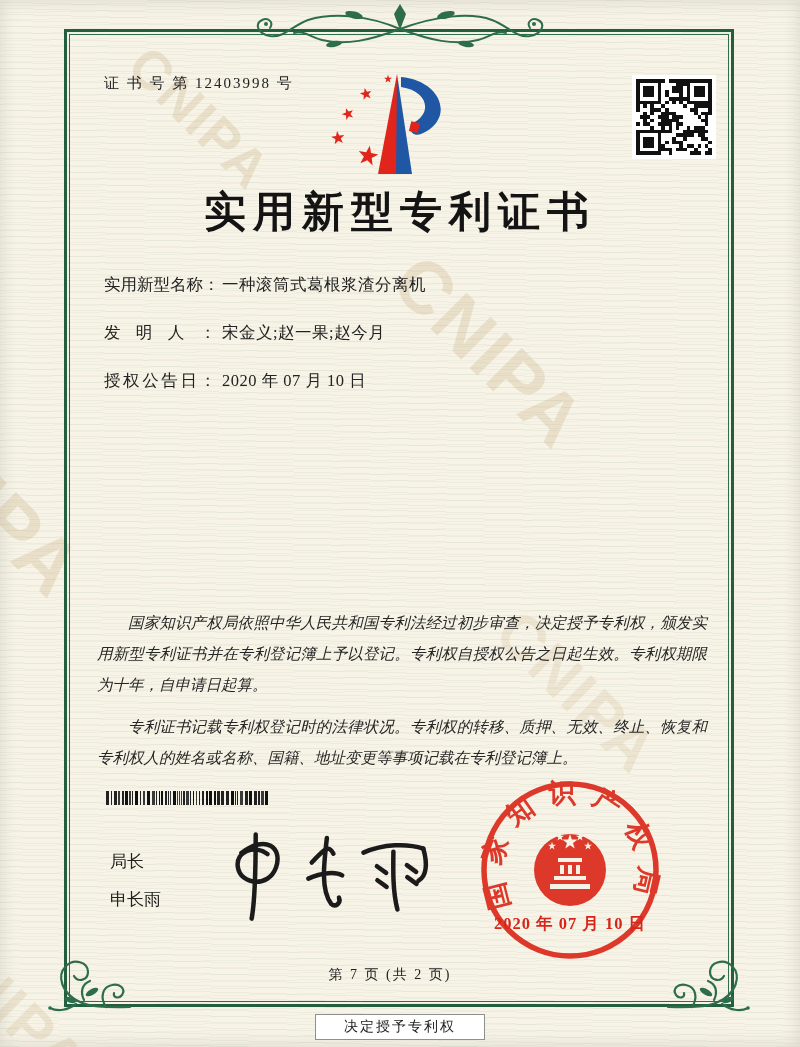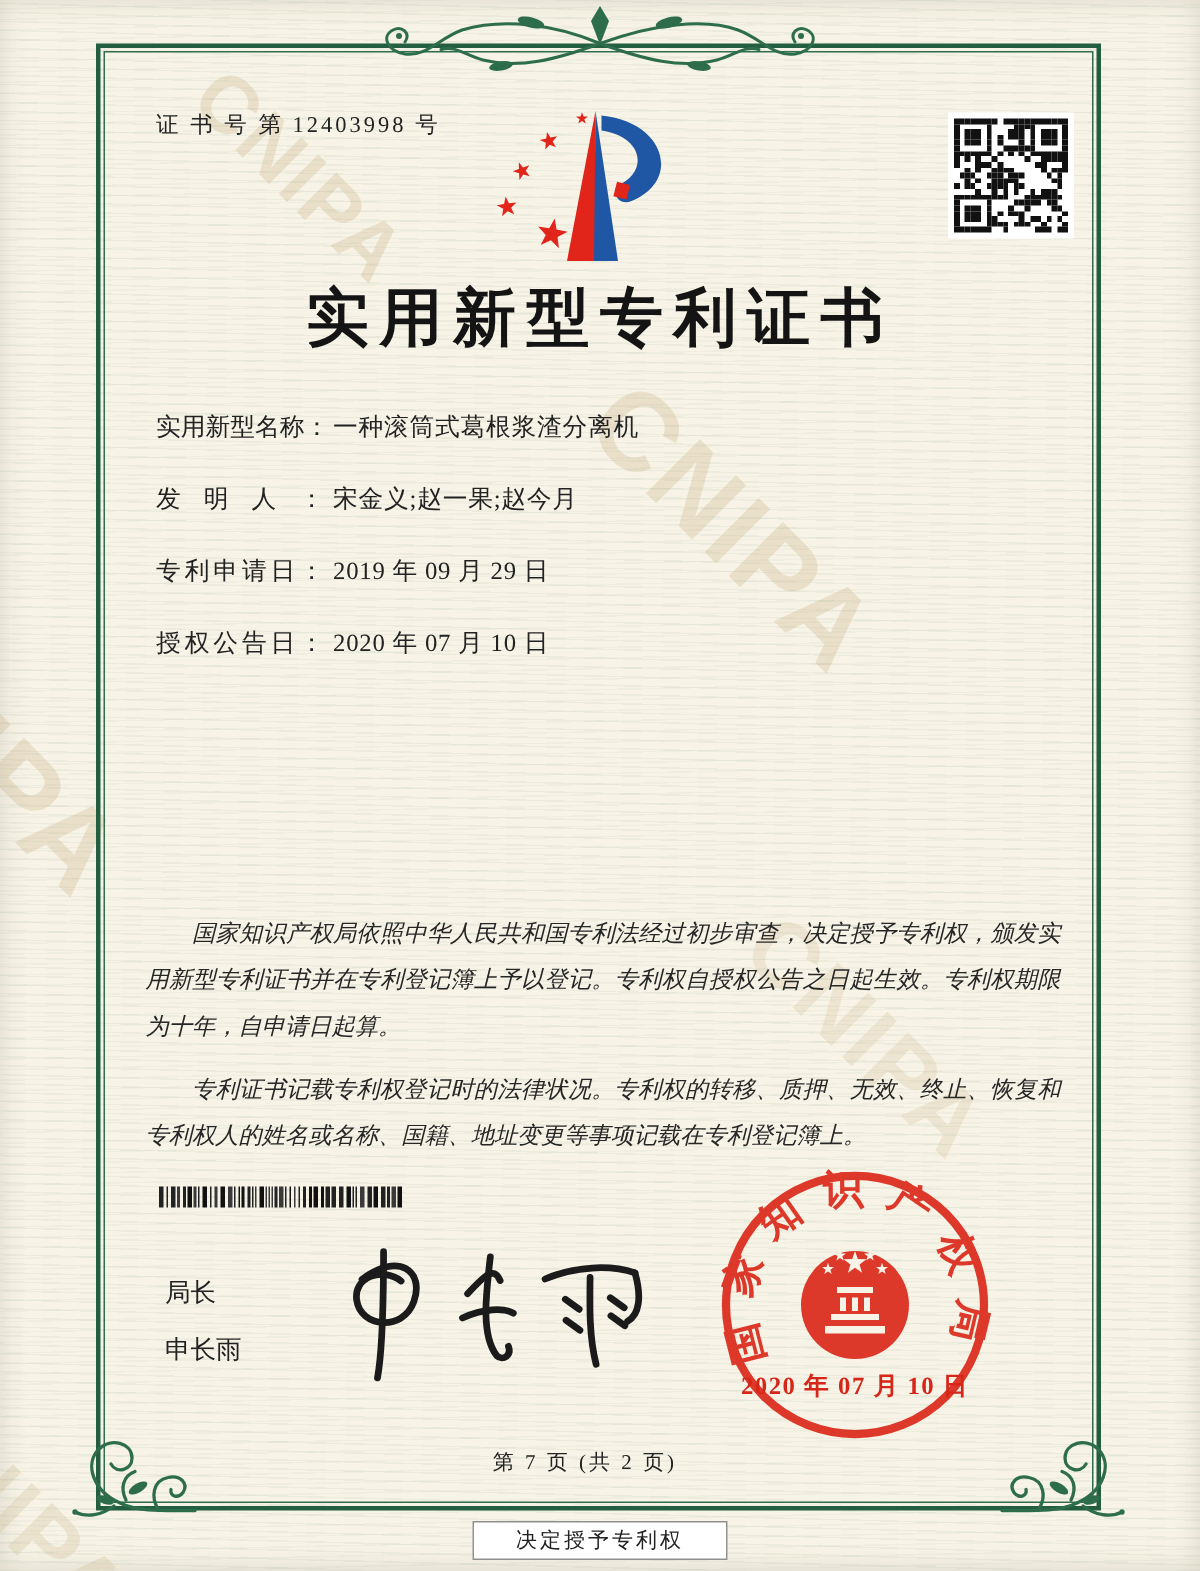--- a/index.html
+++ b/index.html
@@ -384,23 +384,20 @@
 <div class="title">实用新型专利证书</div>
 
 <div class="fields">
   <div class="frow">
     <span class="flabel">实用新型名称：</span><span class="fvalue">一种滚筒式葛根浆渣分离机</span>
   </div>
   <div class="frow">
     <span class="flabel">发明人：</span><span class="fvalue">宋金义;赵一果;赵今月</span>
   </div>
   <div class="frow">
-    <span class="flabel">专利申请日：</span><span class="fvalue">2019 年 09 月 29 日</span>
-  </div>
-  <div class="frow">
     <span class="flabel">授权公告日：</span><span class="fvalue">2020 年 07 月 10 日</span>
   </div>
 </div>
 
 <div class="paras">
   <p>国家知识产权局依照中华人民共和国专利法经过初步审查，决定授予专利权，颁发实用新型专利证书并在专利登记簿上予以登记。专利权自授权公告之日起生效。专利权期限为十年，自申请日起算。</p>
   <p>专利证书记载专利权登记时的法律状况。专利权的转移、质押、无效、终止、恢复和专利权人的姓名或名称、国籍、地址变更等事项记载在专利登记簿上。</p>
 </div>
 
 <div class="barcode">

